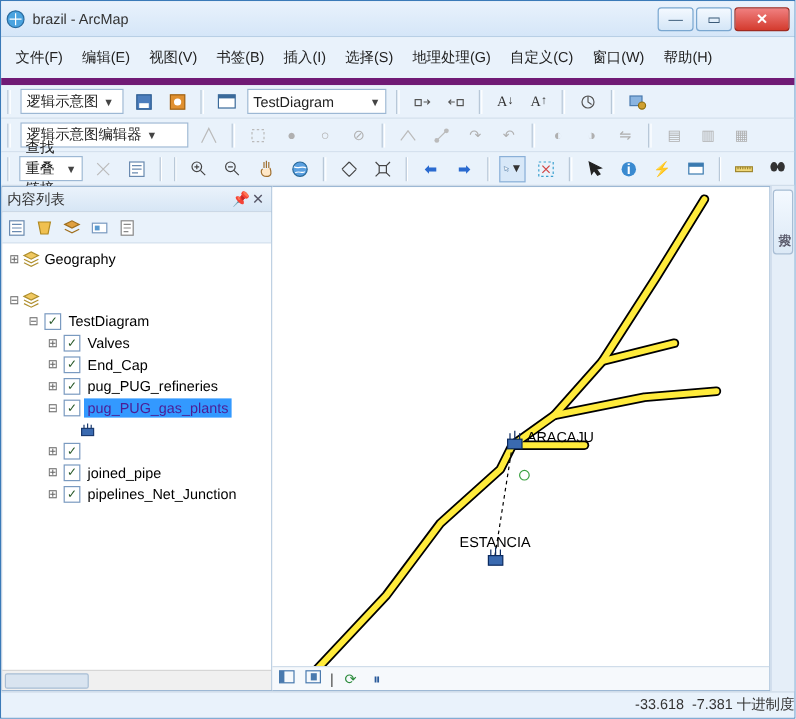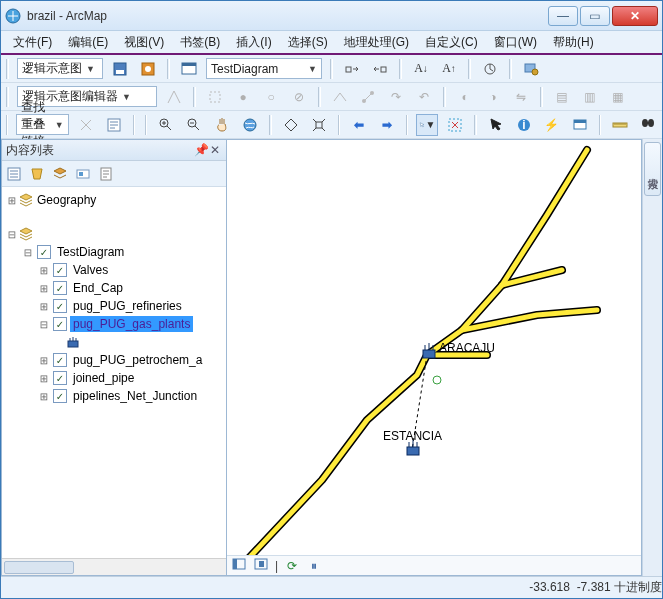--- a/index.html
+++ b/index.html
@@ -4,21 +4,21 @@
 <style>
 *{box-sizing:border-box;margin:0;padding:0;font-family:"Microsoft YaHei",Tahoma,sans-serif;font-size:12px;user-select:none}
 body{background:#fff;width:663px;height:599px;overflow:hidden;position:relative}
 .window{width:663px;height:599px;border:1px solid #3a7ab8;background:#eef4fb;display:flex;flex-direction:column}
 .titlebar{height:30px;background:linear-gradient(#e9f2fc,#d5e6f8);display:flex;align-items:center;padding:0 4px;border-bottom:1px solid #b8cfe5}
 .titlebar .appicon{width:16px;height:16px;margin-right:6px}
 .titlebar .title{flex:1;color:#333}
 .winbtns{display:flex;gap:2px}
 .winbtn{width:30px;height:20px;border:1px solid #7aa7d0;border-radius:3px;background:linear-gradient(#f4f9ff,#d4e6f7);display:flex;align-items:center;justify-content:center;color:#3a5a78}
 .winbtn.close{width:46px;background:linear-gradient(#f08080,#d43b2e);border-color:#a02a20;color:#fff;font-weight:bold}
-.menubar{height:24px;background:#e9f2fb;display:flex;padding:0 4px;border-bottom:2px solid #701a75}
+.menubar{height:40px;background:#e9f2fb;display:flex;align-items:center;padding:0 4px;border-bottom:6px solid #701a75}
 .menubar span{padding:3px 8px;color:#222;cursor:default}
 .toolbar{height:28px;background:#e9f2fb;display:flex;align-items:center;padding:0 3px;border-bottom:1px solid #d0ddea;gap:6px}
 .tb-item{height:22px;min-width:22px;display:flex;align-items:center;justify-content:center;padding:0 2px;color:#333}
 .tb-item.disabled{color:#b0b0b0}
 .tb-sep{width:3px;height:20px;border-left:1px solid #b8c8d8;border-right:1px solid #fff;margin:0 2px}
 .dropdown{height:21px;border:1px solid #9db8d4;background:#fff;display:flex;align-items:center;padding:0 4px;color:#222}
 .dropdown .dd-arrow{margin-left:4px;color:#444;font-size:9px}
 .clientarea{flex:1;display:flex;position:relative;background:#fff;overflow:hidden}
 .toc{width:226px;border:1px solid #9db8d4;background:#fff;display:flex;flex-direction:column}
 .toc-head{height:20px;background:linear-gradient(#eaf2fb,#d7e6f5);display:flex;align-items:center;padding:10px 4px;border-bottom:1px solid #c0d0e0;color:#333}
@@ -372,21 +372,20 @@
         </div>
         <div class="tree-row" style="padding-left:64px">
           <svg width="14" height="12" viewBox="0 0 14 12">
               <rect x="2" y="5" width="10" height="6" fill="#3a6ab0" stroke="#1a3a70"></rect>
               <path d="M4 5v-3M7 5v-4M10 5v-3" stroke="#1a3a70"></path>
             </svg>
         </div>
         <div class="tree-row" style="padding-left:36px">
           <span class="tw">⊞</span>
             <span class="ck">✓</span>
-          <span class="lbl">pug_PUG_petrochem_a</span>
         </div>
         <div class="tree-row" style="padding-left:36px">
           <span class="tw">⊞</span>
             <span class="ck">✓</span>
           <span class="lbl">joined_pipe</span>
         </div>
         <div class="tree-row" style="padding-left:36px">
           <span class="tw">⊞</span>
             <span class="ck">✓</span>
           <span class="lbl">pipelines_Net_Junction</span>

